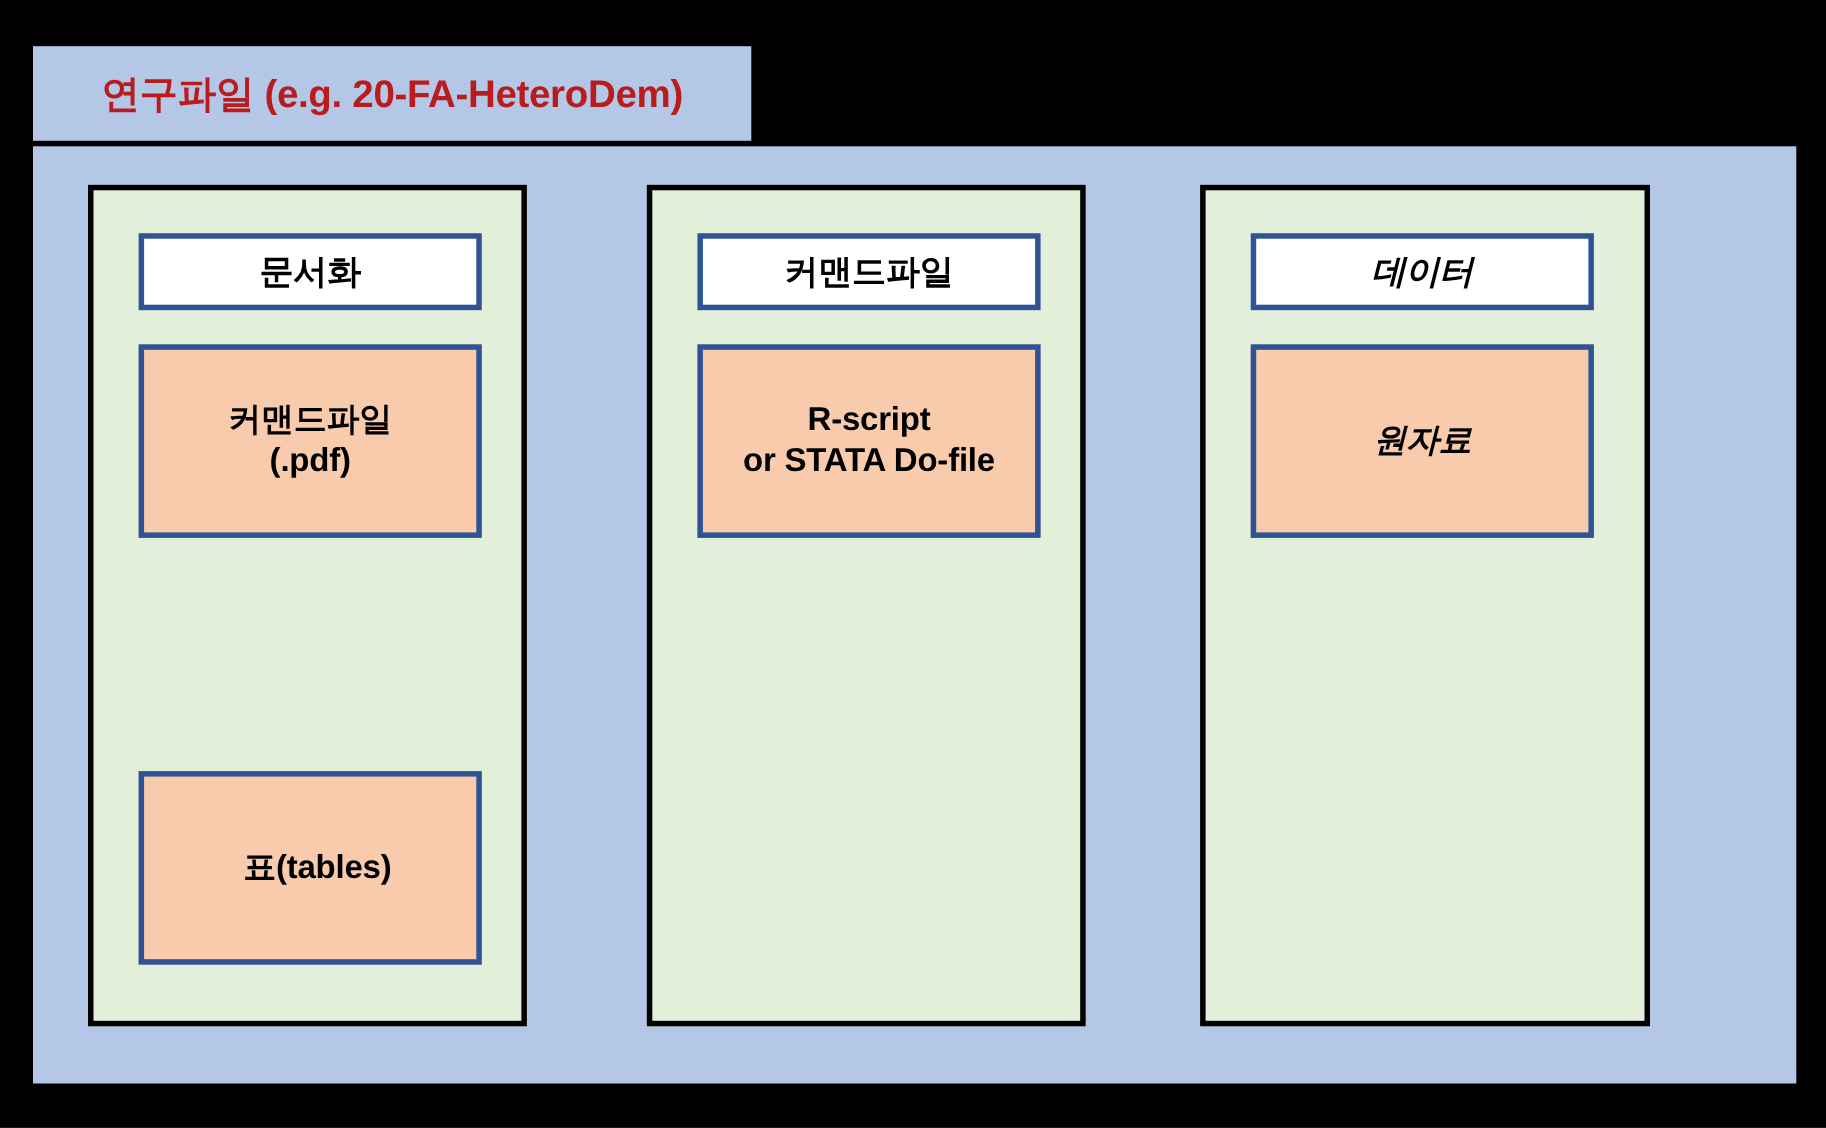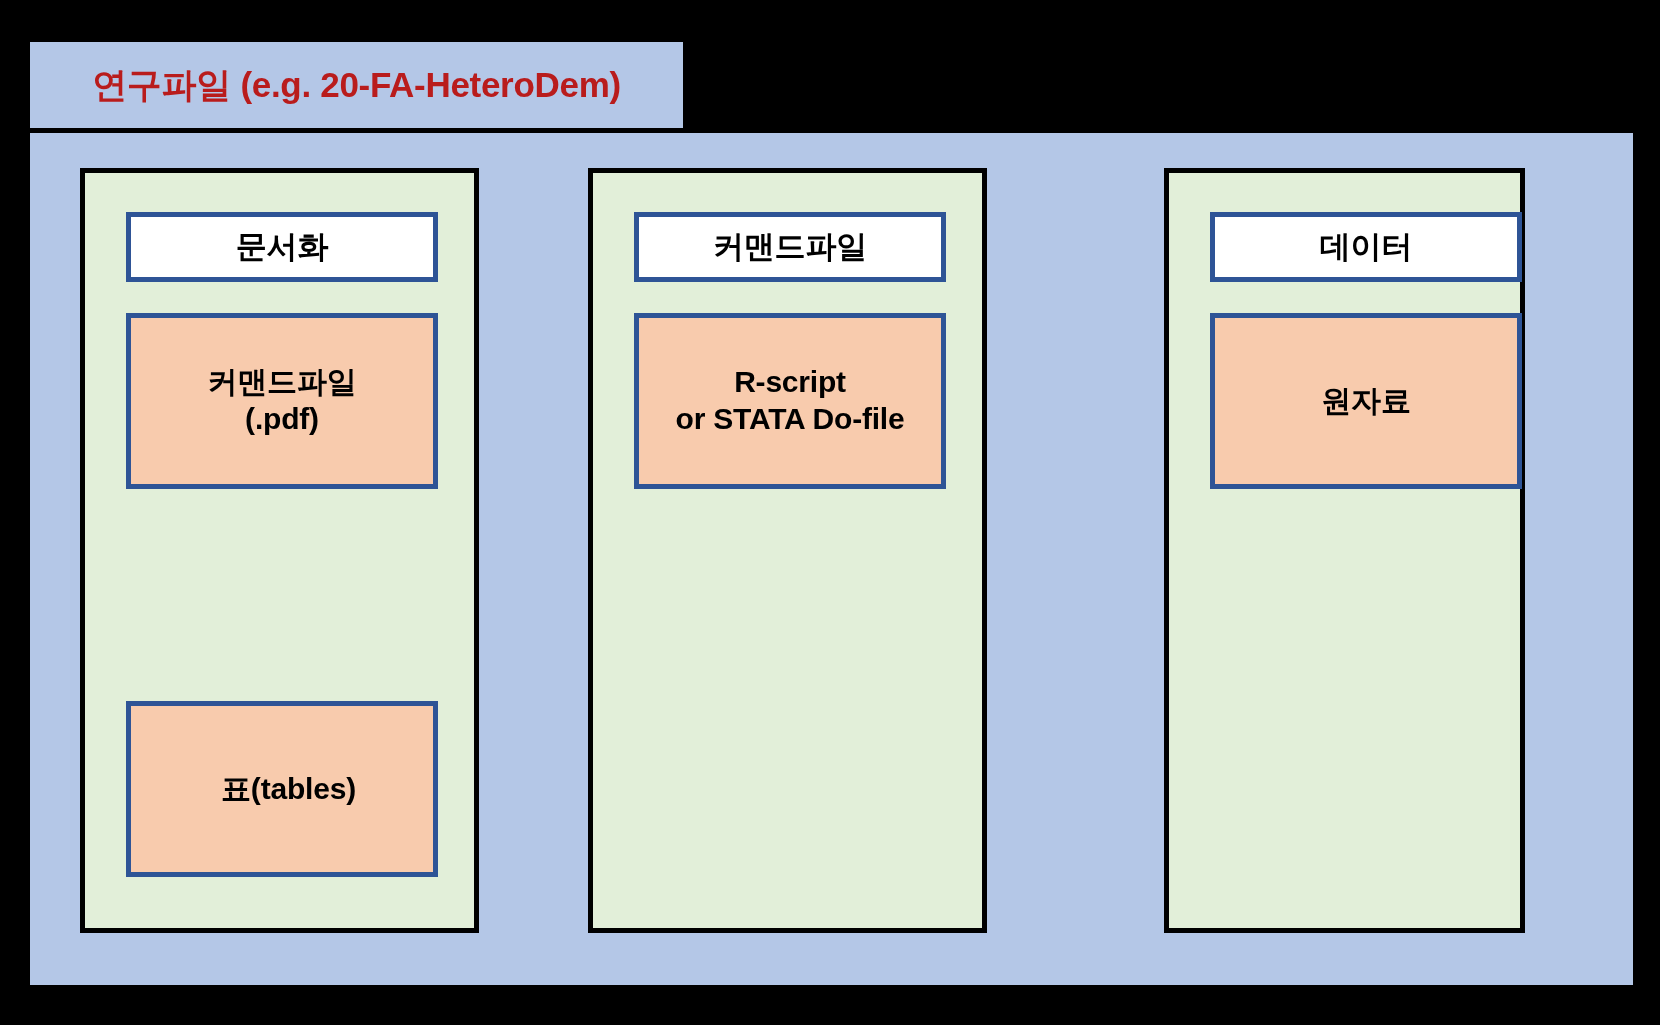--- a/index.html
+++ b/index.html
@@ -57,21 +57,21 @@
   .column {
     position: absolute;
     top: 35px;
     height: 765px;
     background: #E2EFD9;
     border: 5px solid #000000;
     box-sizing: border-box;
   }
   .col-1 { left: 50px;   width: 399px; }
   .col-2 { left: 558px;  width: 399px; }
-  .col-3 { left: 1134px; width: 361px; }
+  .col-3 { left: 1061px; width: 409px; font-style: italic; }
 
   
   .box {
     position: absolute;
     left: 41px;
     width: 312px;
     box-sizing: border-box;
     border: 5px solid #2E5496;
     display: flex;
     align-items: center;

